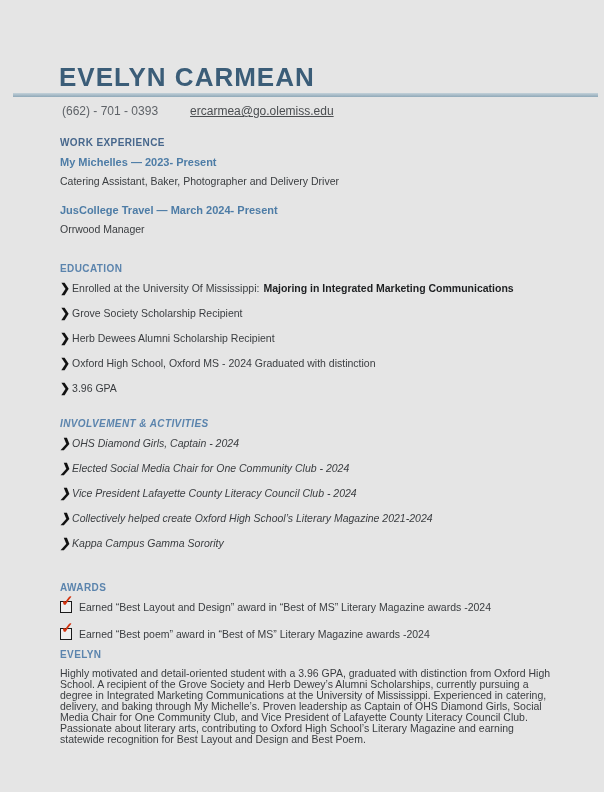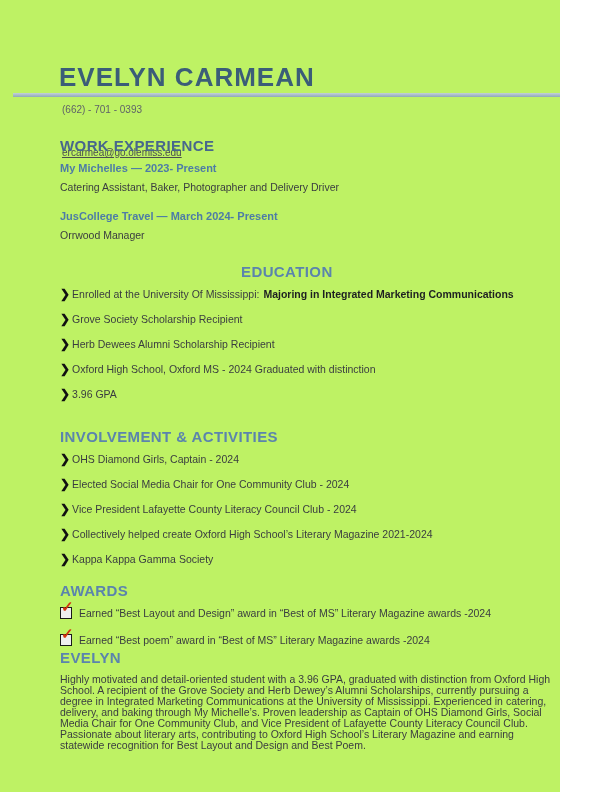--- a/index.html
+++ b/index.html
@@ -1,20 +1,20 @@
 <!DOCTYPE html>
 <html><head>
 <meta charset="utf-8">
 <style>
   html, body { margin: 0; padding: 0; background: #ffffff; }
   .page {
     position: relative;
-    width: 560px;
+    width: 604px;
     height: 792px;
-    background: #bef264;
+    background: #e5e5e5;
     font-family: "Liberation Sans", sans-serif;
     color: #3a3d40;
     overflow: hidden;
   }
   .name {
     position: absolute;
     top: 62px;
     left: 59px;
     font-size: 26px;
     font-weight: bold;
@@ -28,33 +28,32 @@
     width: 585px;
     height: 4px;
     background: linear-gradient(#c3d1d9, #8fa8b8);
   }
   .contact {
     position: absolute;
     top: 104px;
     left: 62px;
     display: flex;
     gap: 32px;
-    font-size: 10px;
+    font-size: 12px;
     color: #5f6368;
     align-items: baseline;
-    flex-direction: column;
   }
   .contact .email {
     color: #4a4d50;
     text-decoration: underline;
     cursor: pointer;
   }
   .section { position: absolute; left: 60px; }
   .sec-heading {
-    font-size: 15px;
+    font-size: 10px;
     font-weight: bold;
     letter-spacing: 0.4px;
     color: #5b84ad;
     margin: 0 0 8px 0;
   }
   .sec-heading.dark { color: #47678c; }
   .job-title {
     font-size: 11px;
     font-weight: bold;
     color: #4d7ca6;
@@ -137,21 +136,21 @@
     <div class="job-block">
       <div class="job-title">My Michelles — 2023- Present</div>
       <div class="job-role">Catering Assistant, Baker, Photographer and Delivery Driver</div>
     </div>
     <div class="job-block">
       <div class="job-title">JusCollege Travel — March 2024- Present</div>
       <div class="job-role">Orrwood Manager</div>
     </div>
   </div>
 
-  <div class="section" style="top:263px;text-align:center;">
+  <div class="section" style="top:263px;">
     <div class="sec-heading">EDUCATION</div>
     <div class="bullet-item">
       <span class="chev">❯</span>
       <span>Enrolled at the University Of Mississippi: </span>
       <span class="bold-part">Majoring in Integrated Marketing Communications</span>
     </div>
     <div class="bullet-item">
       <span class="chev">❯</span>
       <span>Grove Society Scholarship Recipient</span>
     </div>
@@ -162,41 +161,41 @@
     <div class="bullet-item">
       <span class="chev">❯</span>
       <span>Oxford High School, Oxford MS - 2024  Graduated with distinction</span>
     </div>
     <div class="bullet-item">
       <span class="chev">❯</span>
       <span>3.96 GPA</span>
     </div>
   </div>
 
-  <div class="section" style="top:428px;">
+  <div class="section" style="top:418px;font-style:italic;">
     <div class="sec-heading">INVOLVEMENT &amp; ACTIVITIES</div>
     <div class="bullet-item">
       <span class="chev">❯</span>
       <span>OHS Diamond Girls, Captain - 2024</span>
     </div>
     <div class="bullet-item">
       <span class="chev">❯</span>
       <span>Elected Social Media Chair for One Community Club - 2024</span>
     </div>
     <div class="bullet-item">
       <span class="chev">❯</span>
       <span>Vice President Lafayette County Literacy Council Club - 2024</span>
     </div>
     <div class="bullet-item">
       <span class="chev">❯</span>
       <span>Collectively helped create Oxford High School’s Literary Magazine 2021-2024</span>
     </div>
     <div class="bullet-item">
       <span class="chev">❯</span>
-      <span>Kappa Kappa Gamma Society</span>
+      <span>Kappa Campus Gamma Sorority</span>
     </div>
   </div>
 
   <div class="section" style="top:582px;">
     <div class="sec-heading">AWARDS</div>
     <div class="award-item">
       <span class="checkbox">
           <span class="check">✓</span>
         </span>
       <span>Earned “Best Layout and Design” award in “Best of MS” Literary Magazine awards -2024</span>

